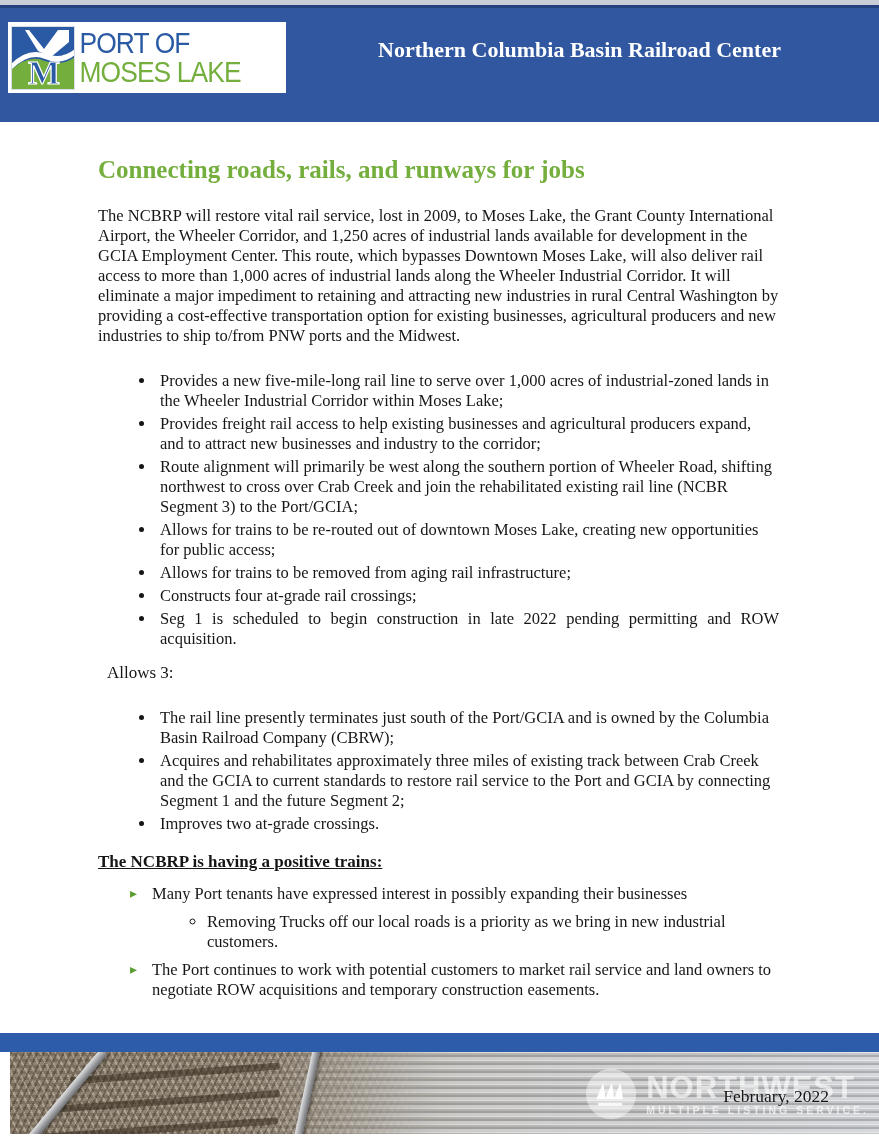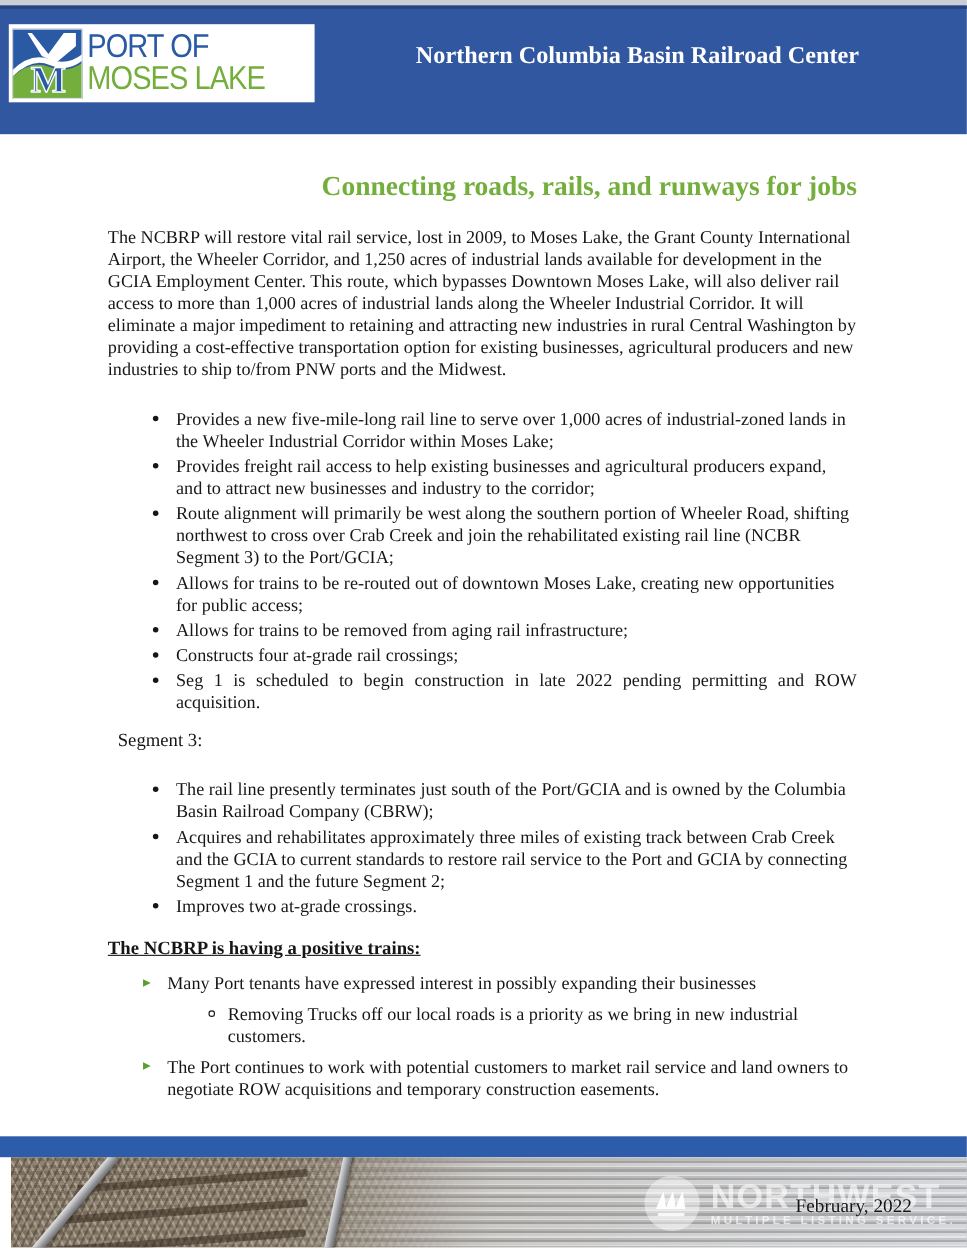--- a/index.html
+++ b/index.html
@@ -35,21 +35,21 @@
   }
   .logo-text .l1{color:var(--logo-blue);font-size:30px;line-height:29px;letter-spacing:-1px;font-weight:400;}
   .logo-text .l2{color:var(--brand-green);font-size:30px;line-height:30px;letter-spacing:-1px;font-weight:400;}
   .banner-title{
     position:absolute;left:300px;right:20px;top:26px;text-align:center;
     color:#fff;font-weight:700;font-size:22px;line-height:31px;
   }
   
   .content{padding:30px 100px 0 98px;}
   .green-heading{
-    color:var(--brand-green);text-align:right;font-size:25px;
+    color:var(--brand-green);text-align:left;font-size:25px;
     font-weight:700;margin:4px 0 22px;
   }
   .intro{font-size:16.5px;line-height:20px;}
   .seg-label{margin:14px 0 0 9px;font-size:17px;line-height:20px;}
   ul.bullets{list-style:disc outside;margin:25px 0 0 0;padding-left:58px;}
   ul.bullets li{font-size:16.5px;line-height:20px;margin-bottom:3px;padding-left:4px;}
   ul.bullets li.justify{text-align:justify;}
   .impact-heading{
     margin:18px 0 12px;font-size:17px;font-weight:700;
     text-decoration:underline;
@@ -146,21 +146,21 @@
   <ul class="bullets">
     <li>Provides a new five-mile-long rail line to serve over 1,000 acres of industrial-zoned lands in the Wheeler Industrial Corridor within Moses Lake;</li>
     <li>Provides freight rail access to help existing businesses and agricultural producers expand, and to attract new businesses and industry to the corridor;</li>
     <li>Route alignment will primarily be west along the southern portion of Wheeler Road, shifting northwest to cross over Crab Creek and join the rehabilitated existing rail line (NCBR Segment 3) to the Port/GCIA;</li>
     <li>Allows for trains to be re-routed out of downtown Moses Lake, creating new opportunities for public access;</li>
     <li>Allows for trains to be removed from aging rail infrastructure;</li>
     <li>Constructs four at-grade rail crossings;</li>
     <li class="justify">Seg 1 is scheduled to begin construction in late 2022 pending permitting and ROW acquisition.</li>
   </ul>
 
-  <p class="seg-label">Segment 3:</p>
+  <p class="seg-label">Allows 3:</p>
   <ul class="bullets">
     <li>The rail line presently terminates just south of the Port/GCIA and is owned by the Columbia Basin Railroad Company (CBRW);</li>
     <li>Acquires and rehabilitates approximately three miles of existing track between Crab Creek and the GCIA to current standards to restore rail service to the Port and GCIA by connecting Segment 1 and the future Segment 2;</li>
     <li>Improves two at-grade crossings.</li>
   </ul>
 
   <p class="impact-heading">The NCBRP is having a positive trains:</p>
   <ul class="impact">
     <li>
       <span class="arr">▸</span>

